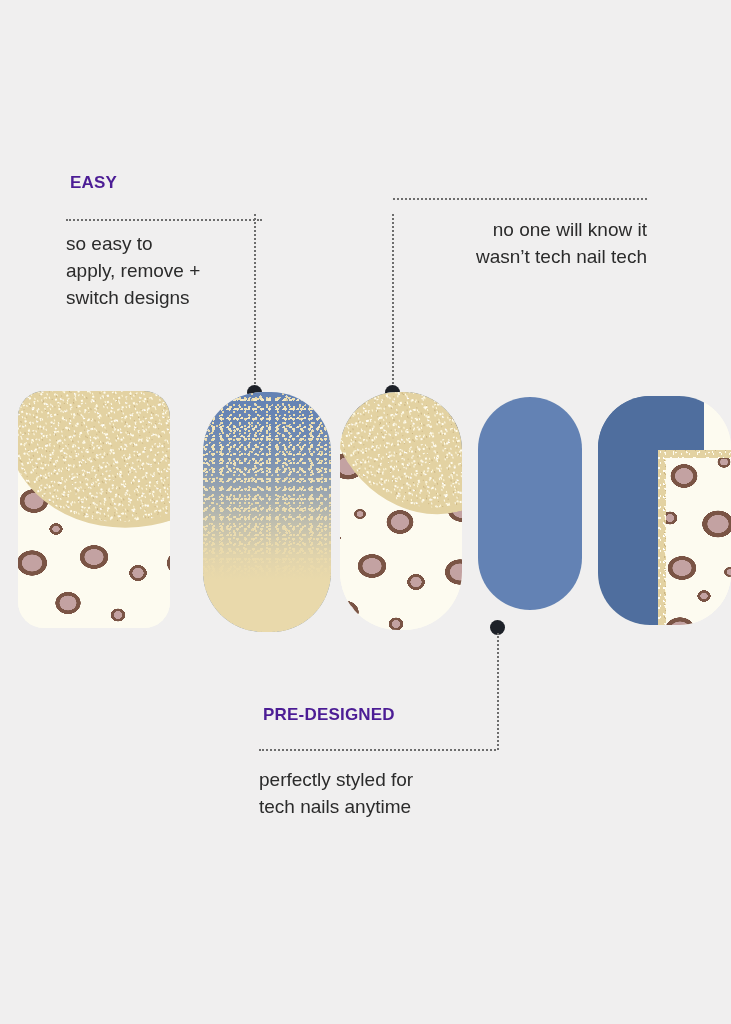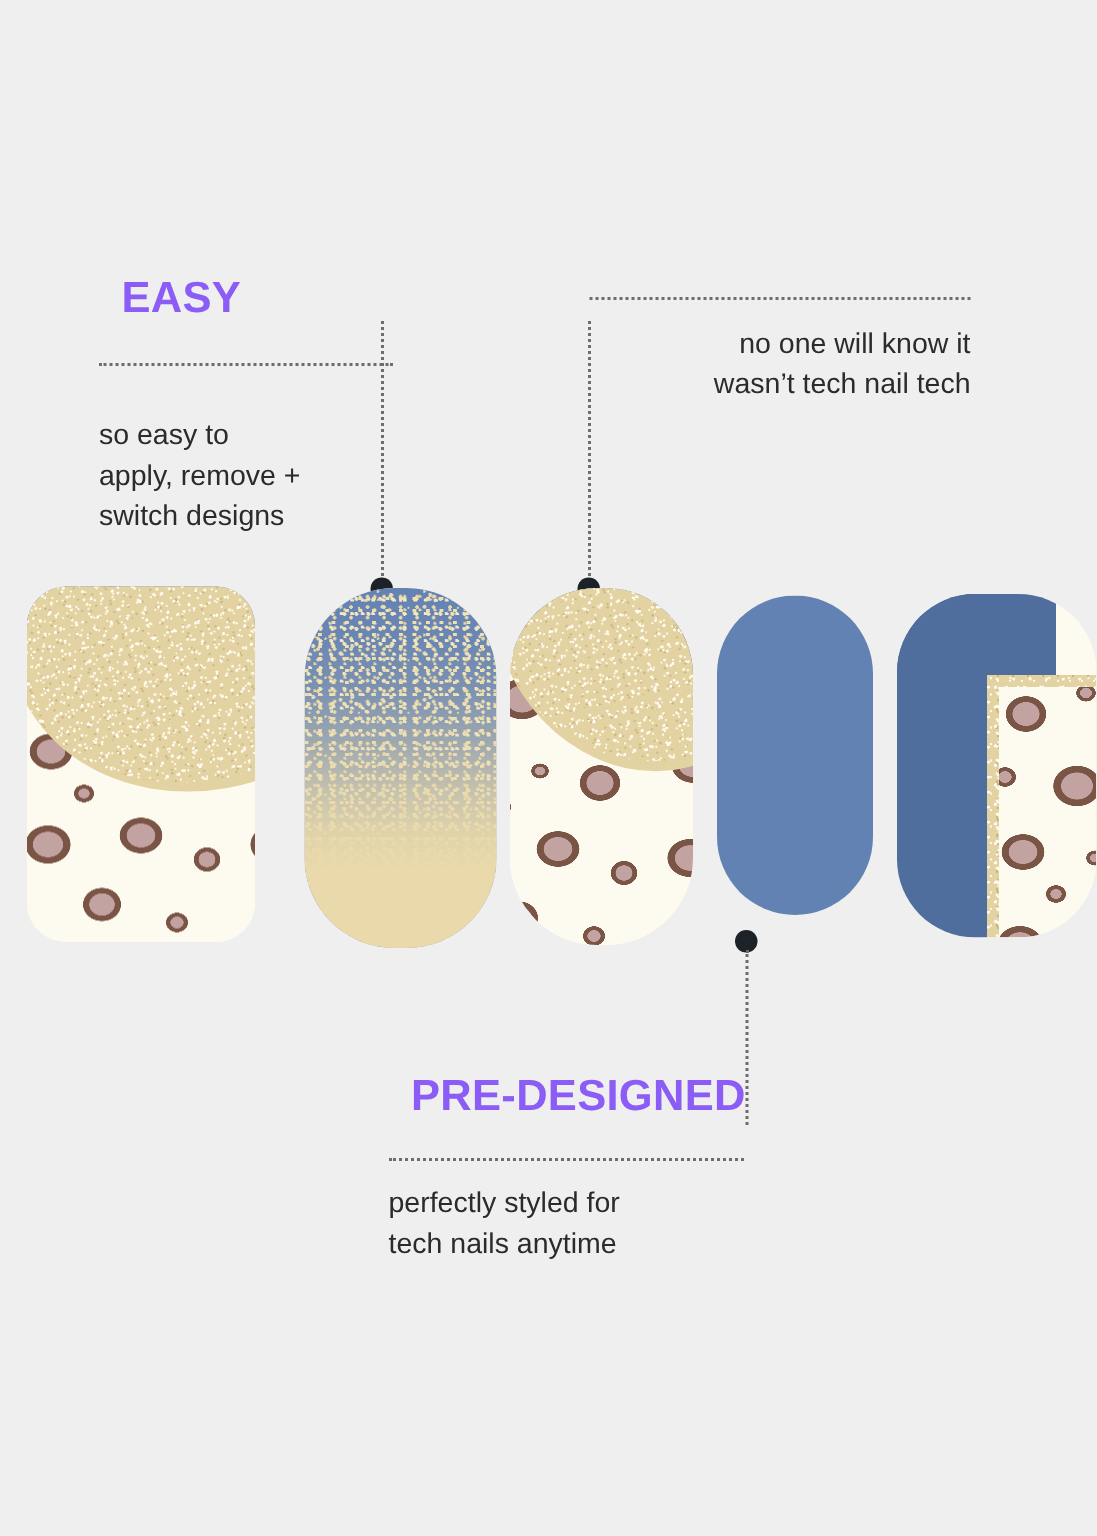--- a/index.html
+++ b/index.html
@@ -20,26 +20,26 @@
     inset: 0;
     width: 731px;
     height: 1024px;
   }
 
   
   .feature {
     position: absolute;
   }
   .feature-title {
-    font-size: 29px;
+    font-size: 17px;
     font-weight: 700;
     letter-spacing: 0.2px;
-    color: #8b5cf6;
+    color: #4c1d95;
     line-height: 1;
-    margin: 15px;
+    margin: 4px;
     white-space: nowrap;
   }
   .feature-rule {
     height: 0;
     border-top: 2px dotted #6d6d6d;
     margin: 0;
   }
   .feature-body {
     font-size: 19px;
     font-weight: 400;
@@ -50,21 +50,21 @@
   }
 
   
   #feature-easy {
     left: 66px;
     top: 170px;
     width: 196px;
   }
   #feature-easy .feature-title { text-align: left; }
   #feature-easy .feature-rule  { margin-top: 28px; width: 196px; }
-  #feature-easy .feature-body  { margin-top: 34px; text-align: left; }
+  #feature-easy .feature-body  { margin-top: 10px; text-align: left; }
 
   
   #feature-highquality {
     left: 393px;
     top: 170px;
     width: 254px;
   }
   #feature-highquality .feature-title { text-align: right; }
   #feature-highquality .feature-rule  { margin-top: 28px; width: 254px; }
   #feature-highquality .feature-body  { margin-top: 17px; text-align: right; }

